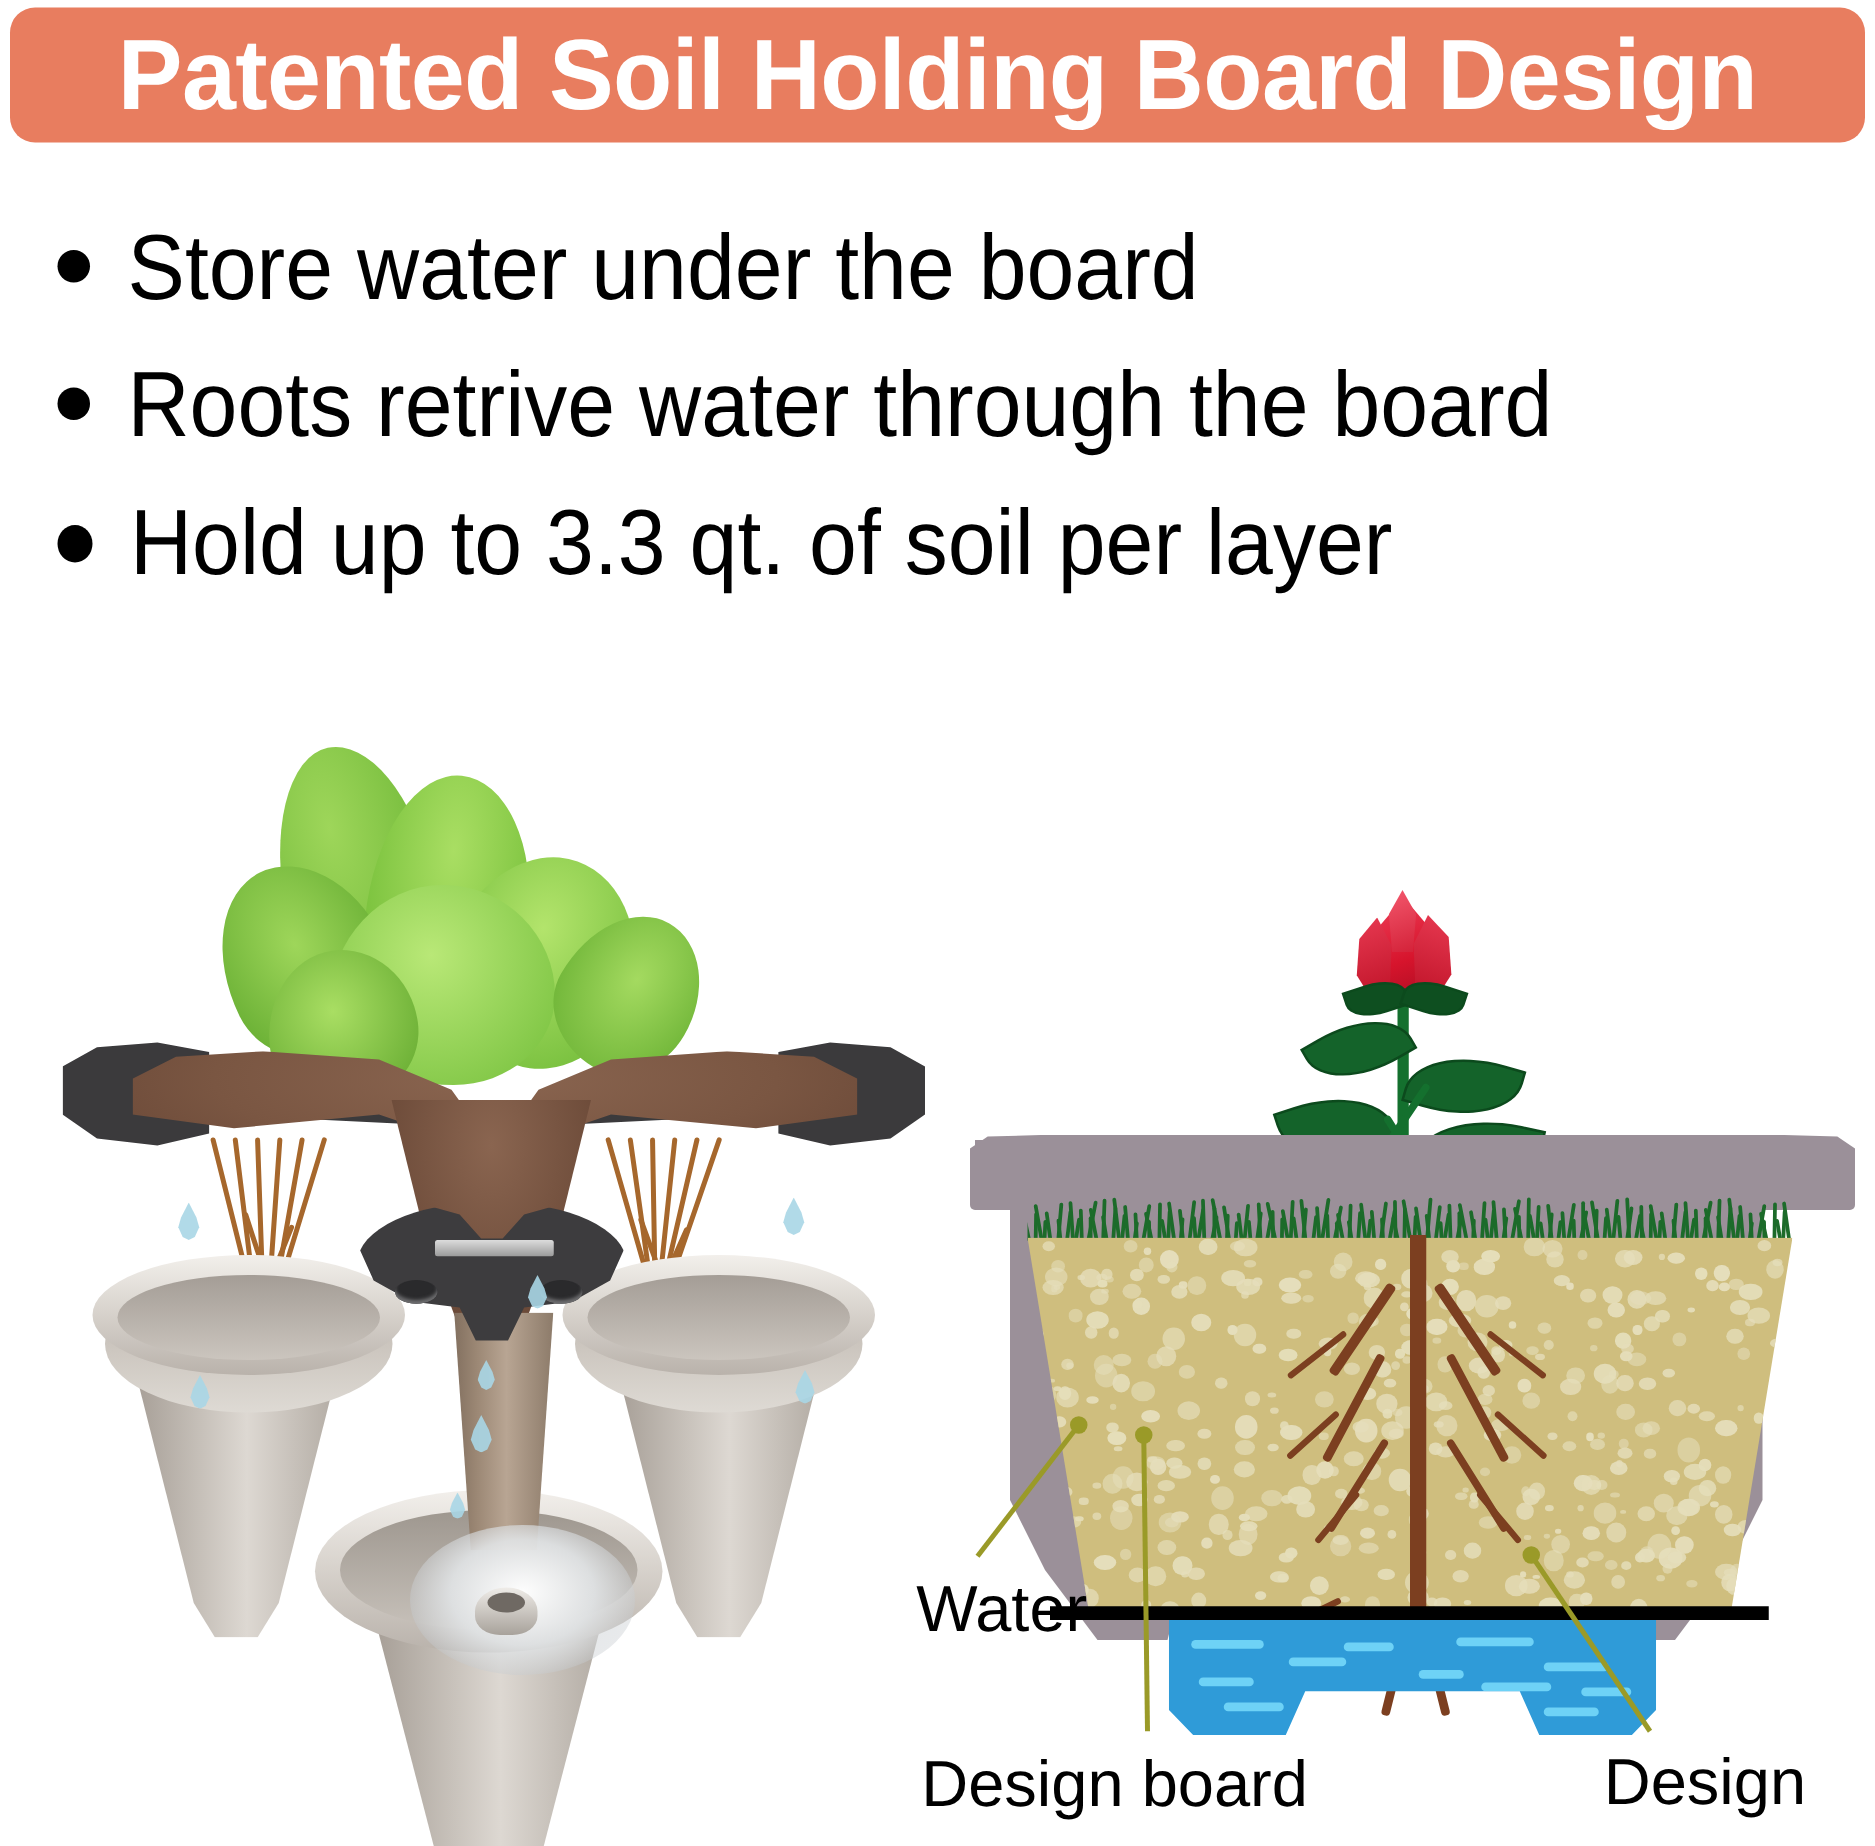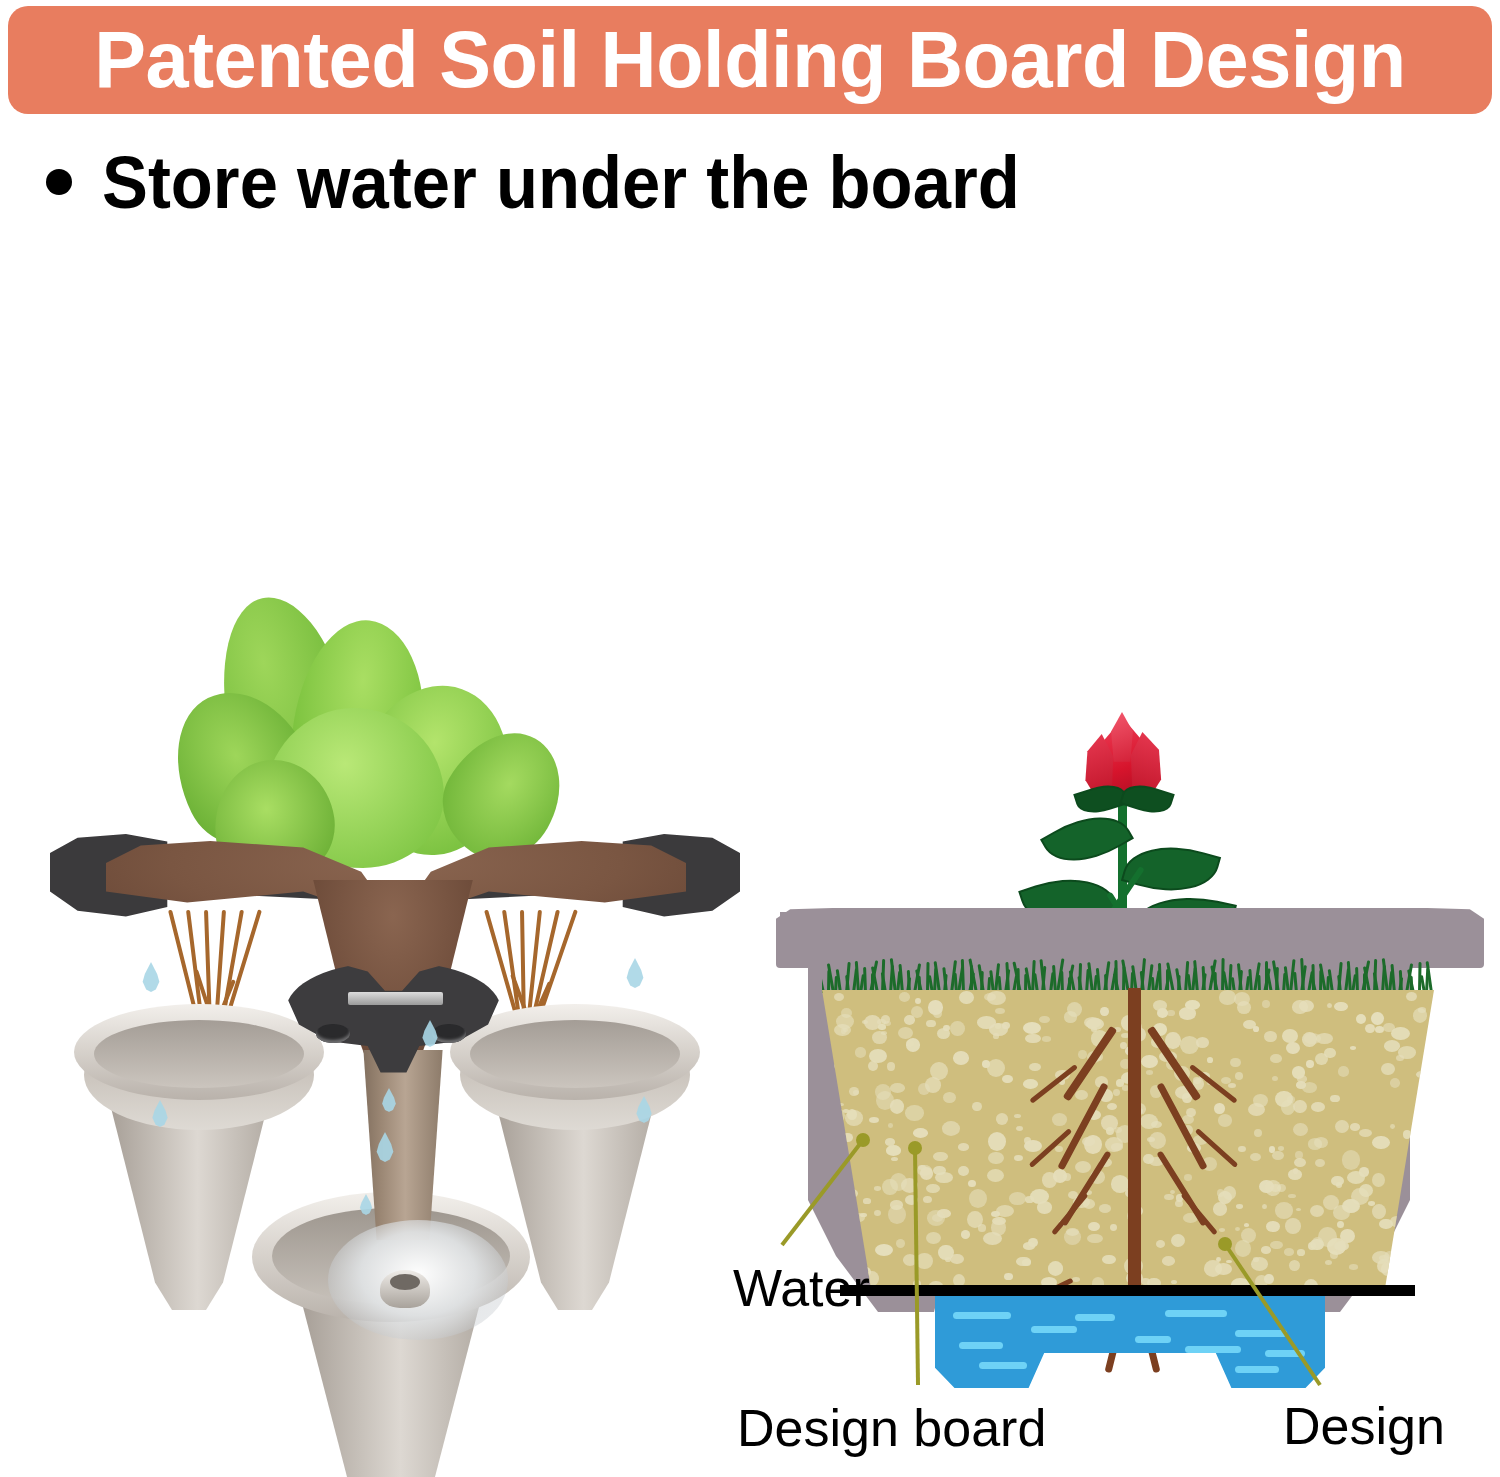--- a/index.html
+++ b/index.html
@@ -8,21 +8,21 @@
 
   
   #banner{position:absolute;left:8px;top:6px;width:1484px;height:108px;
           background:#e87d5f;border-radius:20px;display:flex;align-items:center;
           justify-content:center;}
   #banner-title{color:#ffffff;font-size:80px;font-weight:bold;line-height:1;
                 font-family:"Liberation Sans Narrow","Liberation Sans",sans-serif;
                 transform:scaleX(.97);white-space:nowrap;letter-spacing:-.5px;}
 
   
-  #bullets{position:absolute;left:46px;top:135px;width:1420px;font-weight:bold;}
+  #bullets{position:absolute;left:46px;top:166px;width:1420px;}
   .bullet-row{display:flex;align-items:flex-start;height:110px;}
   .bullet-dot{width:26px;height:26px;border-radius:50%;background:#000;
               margin-top:34px;margin-right:30px;flex:none;}
   .bullet-dot.b4{width:28px;height:30px;}
   .bullet-text{font-size:74px;line-height:96px;color:#000;white-space:nowrap;
                font-family:"Liberation Sans Narrow","Liberation Sans",sans-serif;
                transform:scaleX(.93);transform-origin:left center;}
 
   
   #photo{position:absolute;left:28px;top:580px;width:730px;height:880px;}
@@ -128,20 +128,28 @@
 <body>
 
 <div id="banner">
   <div id="banner-title">Patented Soil Holding Board Design</div>
 </div>
 
 <div id="bullets">
   <div class="bullet-row">
     <span class="bullet-dot"></span>
     <span class="bullet-text">Store water under the board</span>
+  </div>
+  <div class="bullet-row">
+    <span class="bullet-dot"></span>
+    <span class="bullet-text">Roots retrive water through the board</span>
+  </div>
+  <div class="bullet-row">
+    <span class="bullet-dot b4"></span>
+    <span class="bullet-text">Hold up to 3.3 qt. of soil per layer</span>
   </div>
 </div>
 
 <div id="photo">
 
   <div>
     <div class="leafblob" style="left:196px;top:16px;width:120px;height:210px;
       background:radial-gradient(ellipse at 40% 30%,#9ed65a,#69b433);
       transform:rotate(-12deg);"></div>
     <div class="leafblob" style="left:266px;top:40px;width:130px;height:200px;

